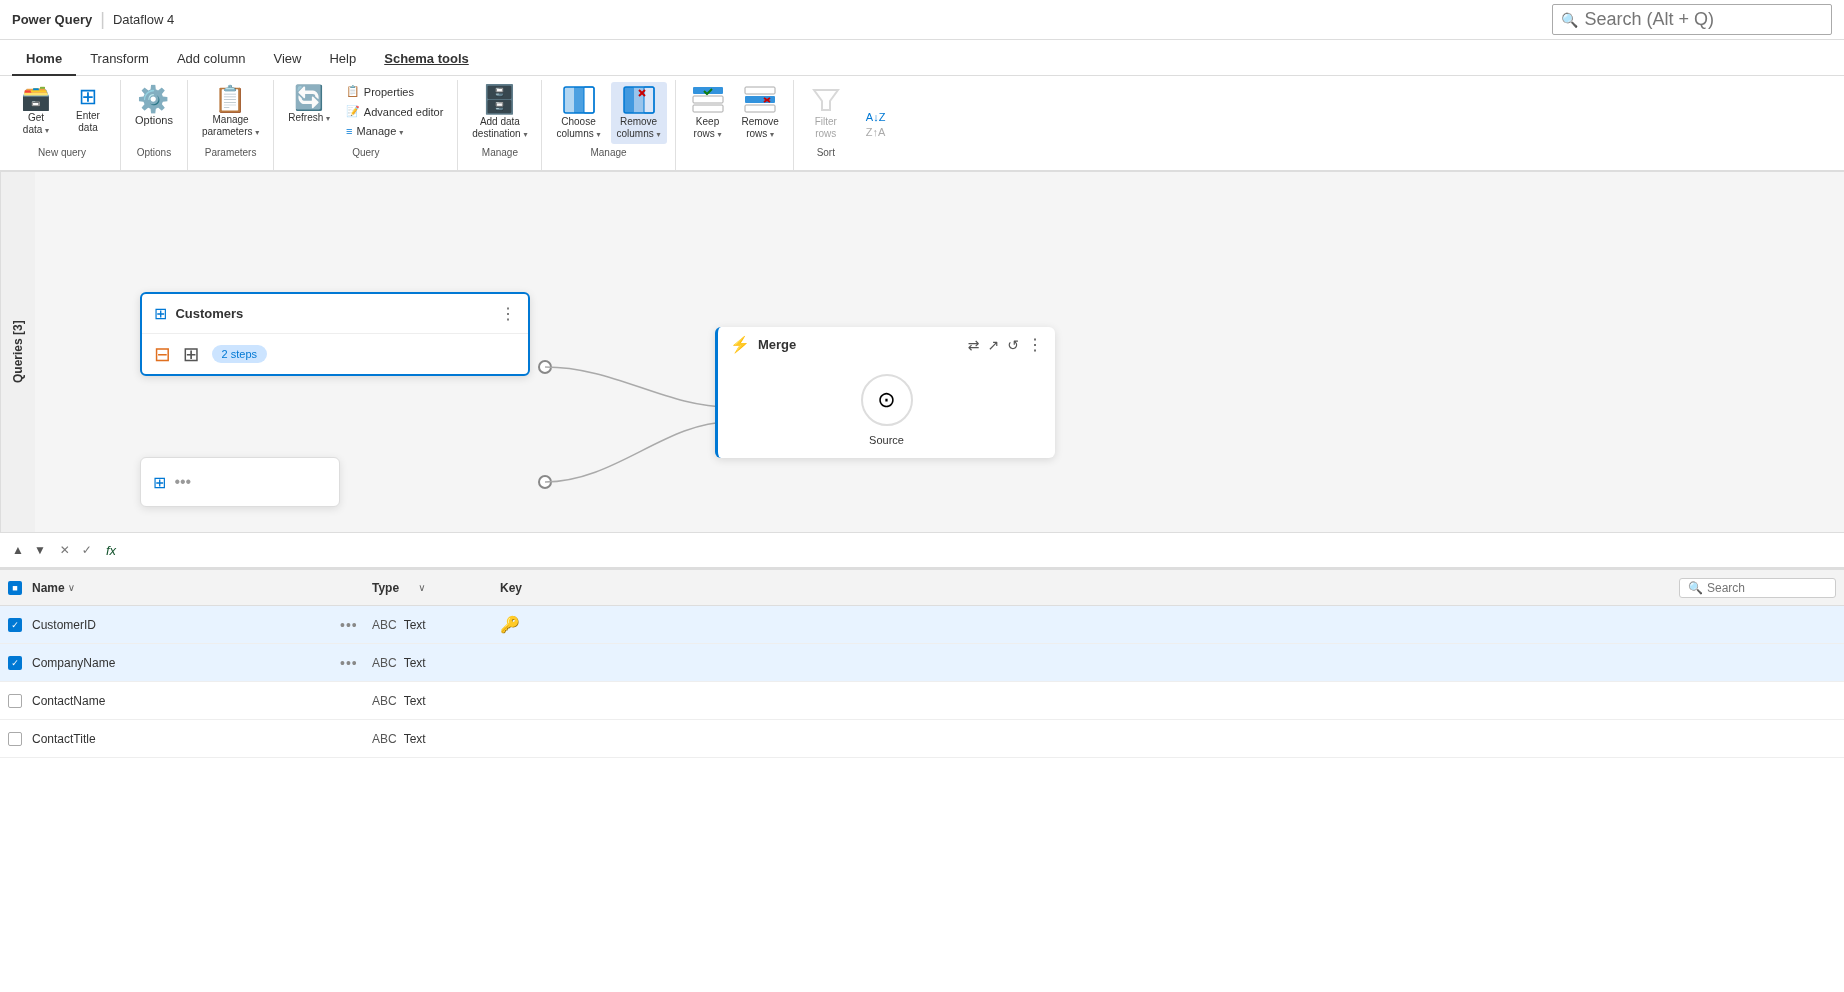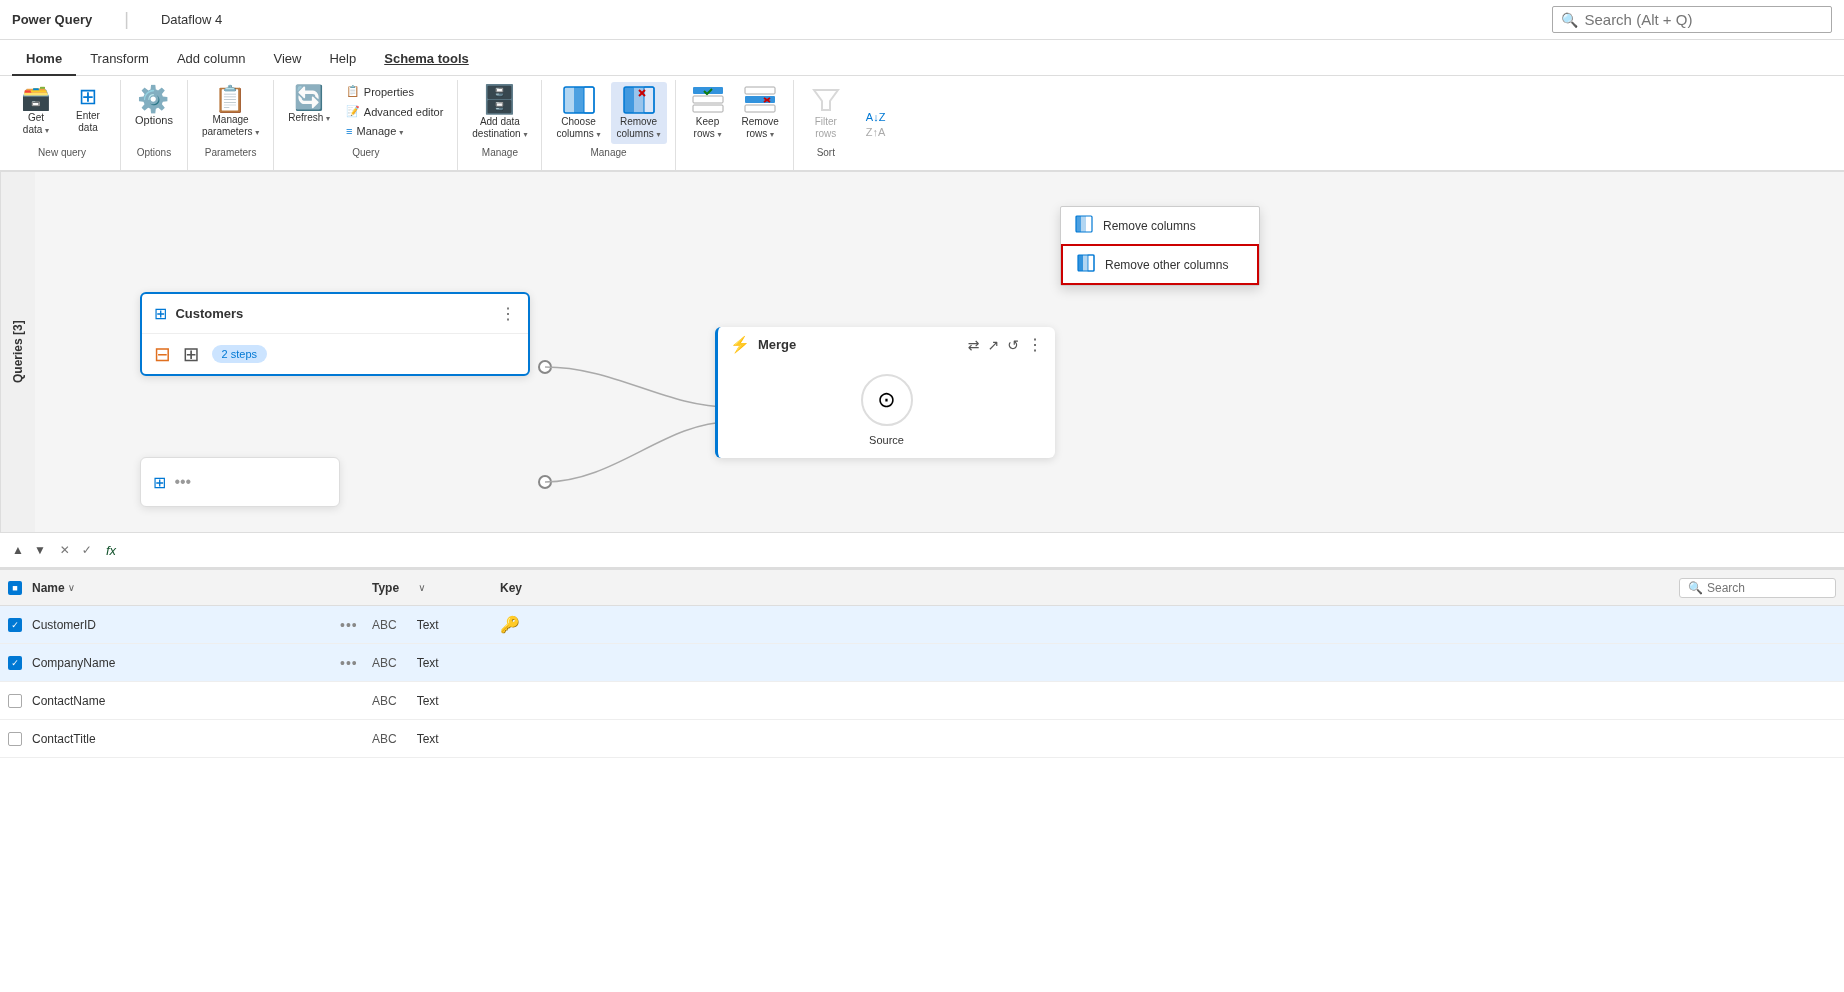--- a/index.html
+++ b/index.html
@@ -1,31 +1,31 @@
 <!DOCTYPE html>
 <html><head>
   <meta charset="utf-8">
   <style>
     * { box-sizing: border-box; margin: 0; padding: 0; }
     body { font-family: 'Segoe UI', Tahoma, Geneva, Verdana, sans-serif; font-size: 12px; background: #f3f3f3; overflow: hidden; width: 1844px; height: 992px; }
 
     
     .title-bar {
       display: flex; align-items: center; background: #fff; border-bottom: 1px solid #ddd;
-      height: 40px; padding: 0 12px; gap: 28px;
+      height: 40px; padding: 0 12px; gap: 4px;
     }
     .title-app { font-size: 13px; font-weight: 600; color: #333; }
     .title-sep { color: #ccc; font-size: 18px; margin: 0 4px; }
     .title-file { font-size: 13px; color: #333; }
     .title-search {
       margin-left: auto; display: flex; align-items: center; border: 1px solid #aaa;
       border-radius: 2px; padding: 4px 8px; gap: 6px; background: #fff; width: 280px;
     }
     .title-search span { color: #555; font-size: 14px; }
-    .title-search input { border: none; outline: none; font-size: 15px; width: 100%; color: #1d4ed8; }
+    .title-search input { border: none; outline: none; font-size: 18px; width: 100%; color: #1d4ed8; }
 
     
     .ribbon-tabs {
       display: flex; background: #fff; border-bottom: 1px solid #ddd;
       padding: 0 12px; height: 36px; align-items: flex-end;
     }
     .tab-item {
       padding: 8px 14px; font-size: 13px; cursor: pointer; color: #333;
       border-bottom: 2px solid transparent; margin-bottom: -1px;
     }
@@ -115,21 +115,21 @@
       display: flex; align-items: center; background: #f3f3f3;
       border-bottom: 1px solid #ddd; padding: 6px 8px; gap: 8px; min-height: 36px;
     }
     .schema-row {
       display: flex; align-items: center; padding: 6px 8px; gap: 8px;
       border-bottom: 1px solid #eee; min-height: 38px; background: #fff;
     }
     .schema-row.checked { background: #e8f3ff; }
     .schema-col-name { width: 300px; font-size: 12px; color: #333; }
     .schema-col-dots { color: #888; font-size: 14px; letter-spacing: 1px; width: 24px; }
-    .schema-col-type { display: flex; align-items: center; gap: 20px; width: 120px; font-size: 12px; color: #333; }
+    .schema-col-type { display: flex; align-items: center; gap: 7px; width: 120px; font-size: 12px; color: #333; }
     .schema-col-key { width: 80px; font-size: 12px; color: #333; }
     .schema-search { display: flex; align-items: center; gap: 4px; border: 1px solid #ccc; border-radius: 3px; padding: 2px 8px; background: #fff; }
     .schema-search input { border: none; outline: none; font-size: 12px; width: 120px; }
     .schema-header-label { font-size: 12px; font-weight: 600; color: #333; }
     .sort-icon { font-size: 10px; color: #666; }
 
     
     .dropdown-menu {
       position: absolute; background: #fff; border: 1px solid #ccc;
       box-shadow: 0 4px 12px rgba(0,0,0,0.15); z-index: 1000;
@@ -325,43 +325,20 @@
       </button>
     </div>
     <div class="ribbon-group-label">Sort</div>
   </div>
 
   <div style="display:flex;flex-direction:column;justify-content:center;padding:4px;margin-left:4px;">
     <div style="font-size:11px;color:#0078d4;line-height:1.4;">A↓Z</div>
     <div style="font-size:11px;color:#aaa;line-height:1.4;">Z↑A</div>
   </div>
 
-  <div class="dropdown-menu remove-cols-dropdown">
-    <div class="dropdown-item">
-      <span style="color:#0078d4;font-size:14px;">
-        <svg width="18" height="18" viewBox="0 0 18 18">
-          <rect x="1" y="1" width="16" height="16" rx="1" fill="none" stroke="#0078d4" stroke-width="1.2"></rect>
-          <rect x="1" y="1" width="5" height="16" rx="0" fill="#0078d4" opacity="0.7"></rect>
-          <rect x="6" y="1" width="5" height="16" fill="#0078d4" opacity="0.3"></rect>
-        </svg>
-      </span>
-      <span>Remove columns</span>
-    </div>
-    <div class="dropdown-item highlighted">
-      <span style="color:#0078d4;font-size:14px;">
-        <svg width="18" height="18" viewBox="0 0 18 18">
-          <rect x="1" y="1" width="16" height="16" rx="1" fill="none" stroke="#0078d4" stroke-width="1.2"></rect>
-          <rect x="1" y="1" width="5" height="16" fill="#0078d4" opacity="0.8"></rect>
-          <rect x="6" y="1" width="5" height="16" fill="#0078d4" opacity="0.3"></rect>
-          <rect x="11" y="1" width="6" height="16" fill="none" stroke="#0078d4" stroke-width="0.8"></rect>
-        </svg>
-      </span>
-      <span>Remove other columns</span>
-    </div>
-  </div>
 
 </div>
 
 <div class="bottom-area">
   <div style="display:flex;height:360px;">
 
     <div class="sidebar">
       <span>Queries [3]</span>
     </div>
 

